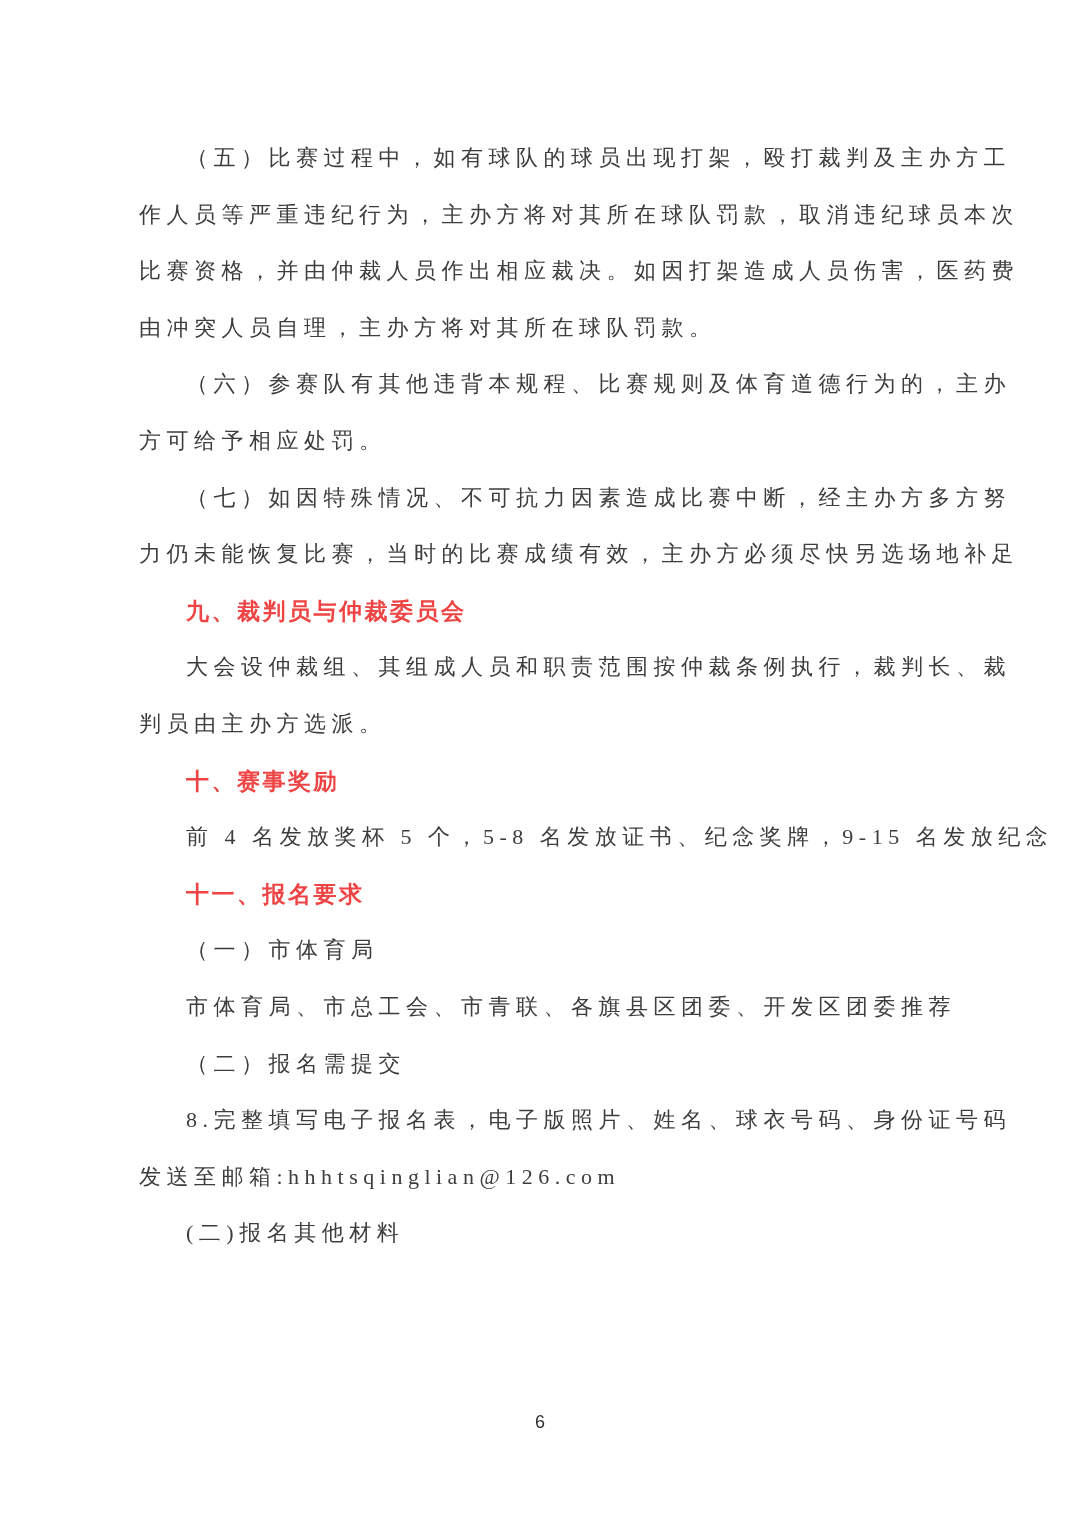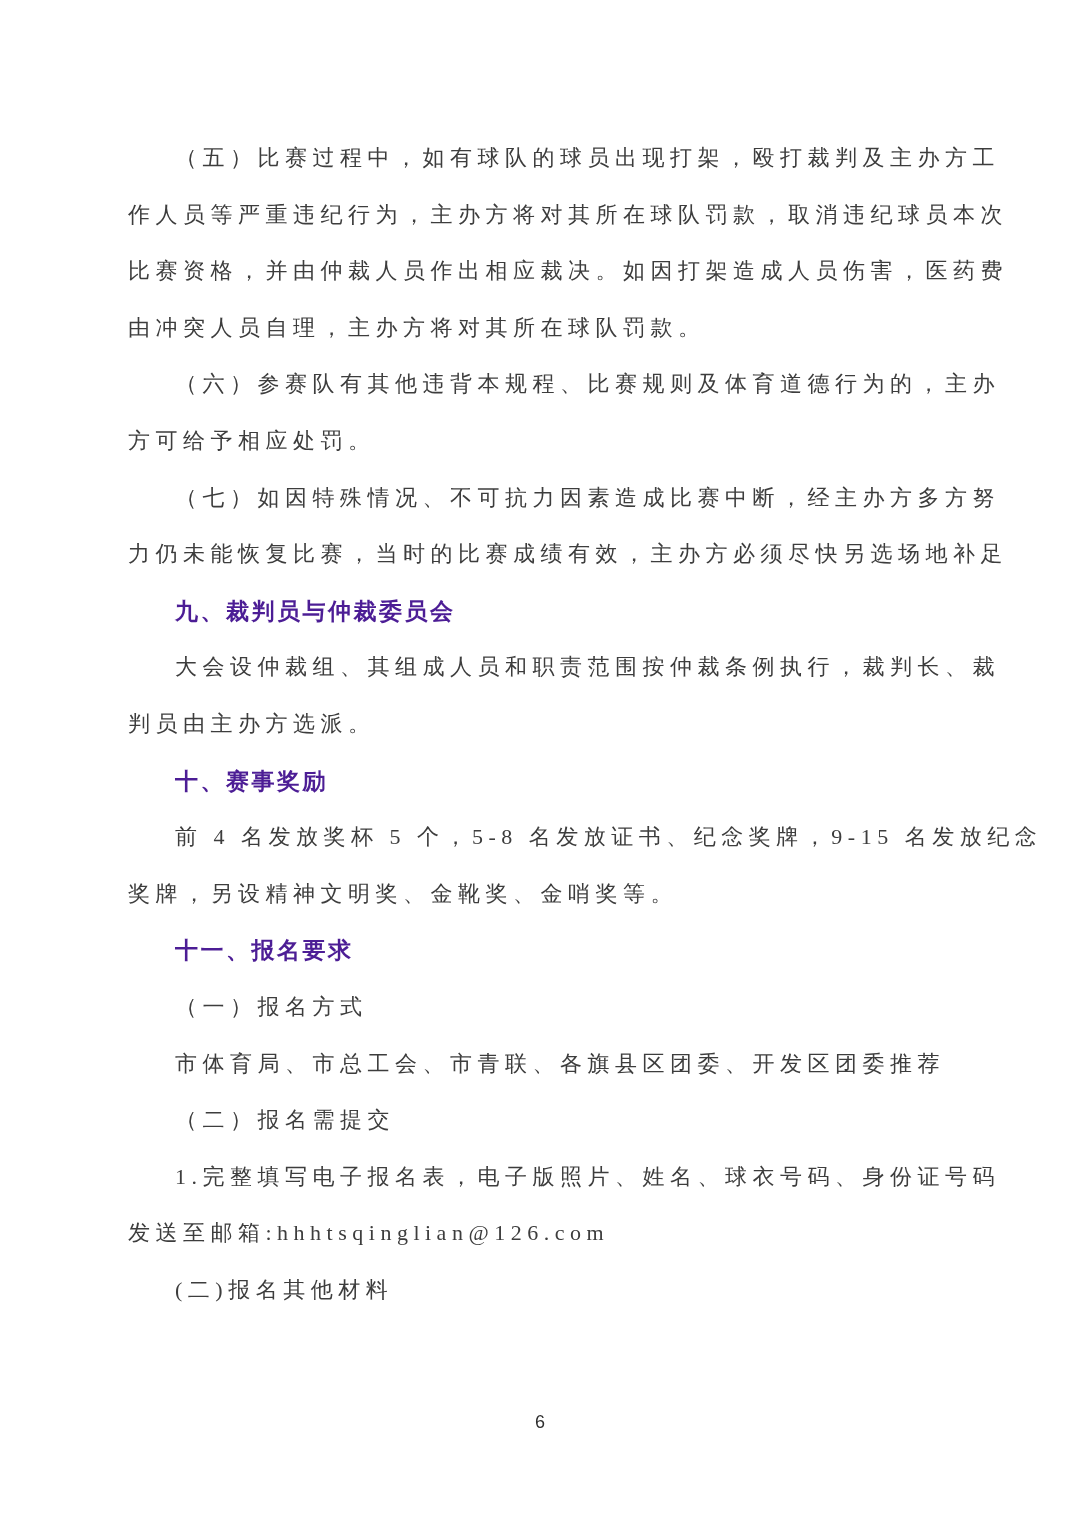--- a/index.html
+++ b/index.html
@@ -10,42 +10,42 @@
   .page {
     position: relative;
     width: 1080px;
     height: 1528px;
     background: #ffffff;
     overflow: hidden;
     font-family: "Liberation Serif", serif;
   }
   .content {
     position: absolute;
-    left: 128px;
+    left: 139px;
     top: 130px;
     width: 830px;
   }
   .line {
     height: 56.6px;
     line-height: 56.6px;
     font-size: 22px;
     letter-spacing: 5.5px;
     color: #3d3d3d;
     white-space: nowrap;
     font-family: "Liberation Serif", serif;
   }
   .indent {
     padding-left: 47px;
   }
   .heading {
     font-family: "Liberation Sans", sans-serif;
     font-weight: bold;
     font-size: 23px;
     letter-spacing: 2.5px;
-    color: #4c1d95;
+    color: #ef4444;
   }
   .page-number {
     position: absolute;
     left: 0;
     right: 0;
     top: 1412px;
     text-align: center;
     font-family: "Liberation Sans", sans-serif;
     font-size: 18px;
     color: #2e2e2e;
@@ -63,23 +63,22 @@
     <div class="line">由冲突人员自理，主办方将对其所在球队罚款。</div>
     <div class="line indent">（六）参赛队有其他违背本规程、比赛规则及体育道德行为的，主办</div>
     <div class="line">方可给予相应处罚。</div>
     <div class="line indent">（七）如因特殊情况、不可抗力因素造成比赛中断，经主办方多方努</div>
     <div class="line">力仍未能恢复比赛，当时的比赛成绩有效，主办方必须尽快另选场地补足</div>
     <div class="line indent heading">九、裁判员与仲裁委员会</div>
     <div class="line indent">大会设仲裁组、其组成人员和职责范围按仲裁条例执行，裁判长、裁</div>
     <div class="line">判员由主办方选派。</div>
     <div class="line indent heading">十、赛事奖励</div>
     <div class="line indent">前 4 名发放奖杯 5 个，5-8 名发放证书、纪念奖牌，9-15 名发放纪念</div>
-    <div class="line">奖牌，另设精神文明奖、金靴奖、金哨奖等。</div>
     <div class="line indent heading">十一、报名要求</div>
-    <div class="line indent">（一）报名方式</div>
+    <div class="line indent">（一）市体育局</div>
     <div class="line indent">市体育局、市总工会、市青联、各旗县区团委、开发区团委推荐</div>
     <div class="line indent">（二）报名需提交</div>
-    <div class="line indent">1.完整填写电子报名表，电子版照片、姓名、球衣号码、身份证号码</div>
+    <div class="line indent">8.完整填写电子报名表，电子版照片、姓名、球衣号码、身份证号码</div>
     <div class="line">发送至邮箱:hhhtsqinglian@126.com</div>
     <div class="line indent">(二)报名其他材料</div>
   </div>
   <div class="page-number">6</div>
 </div>
 
 </body></html>

